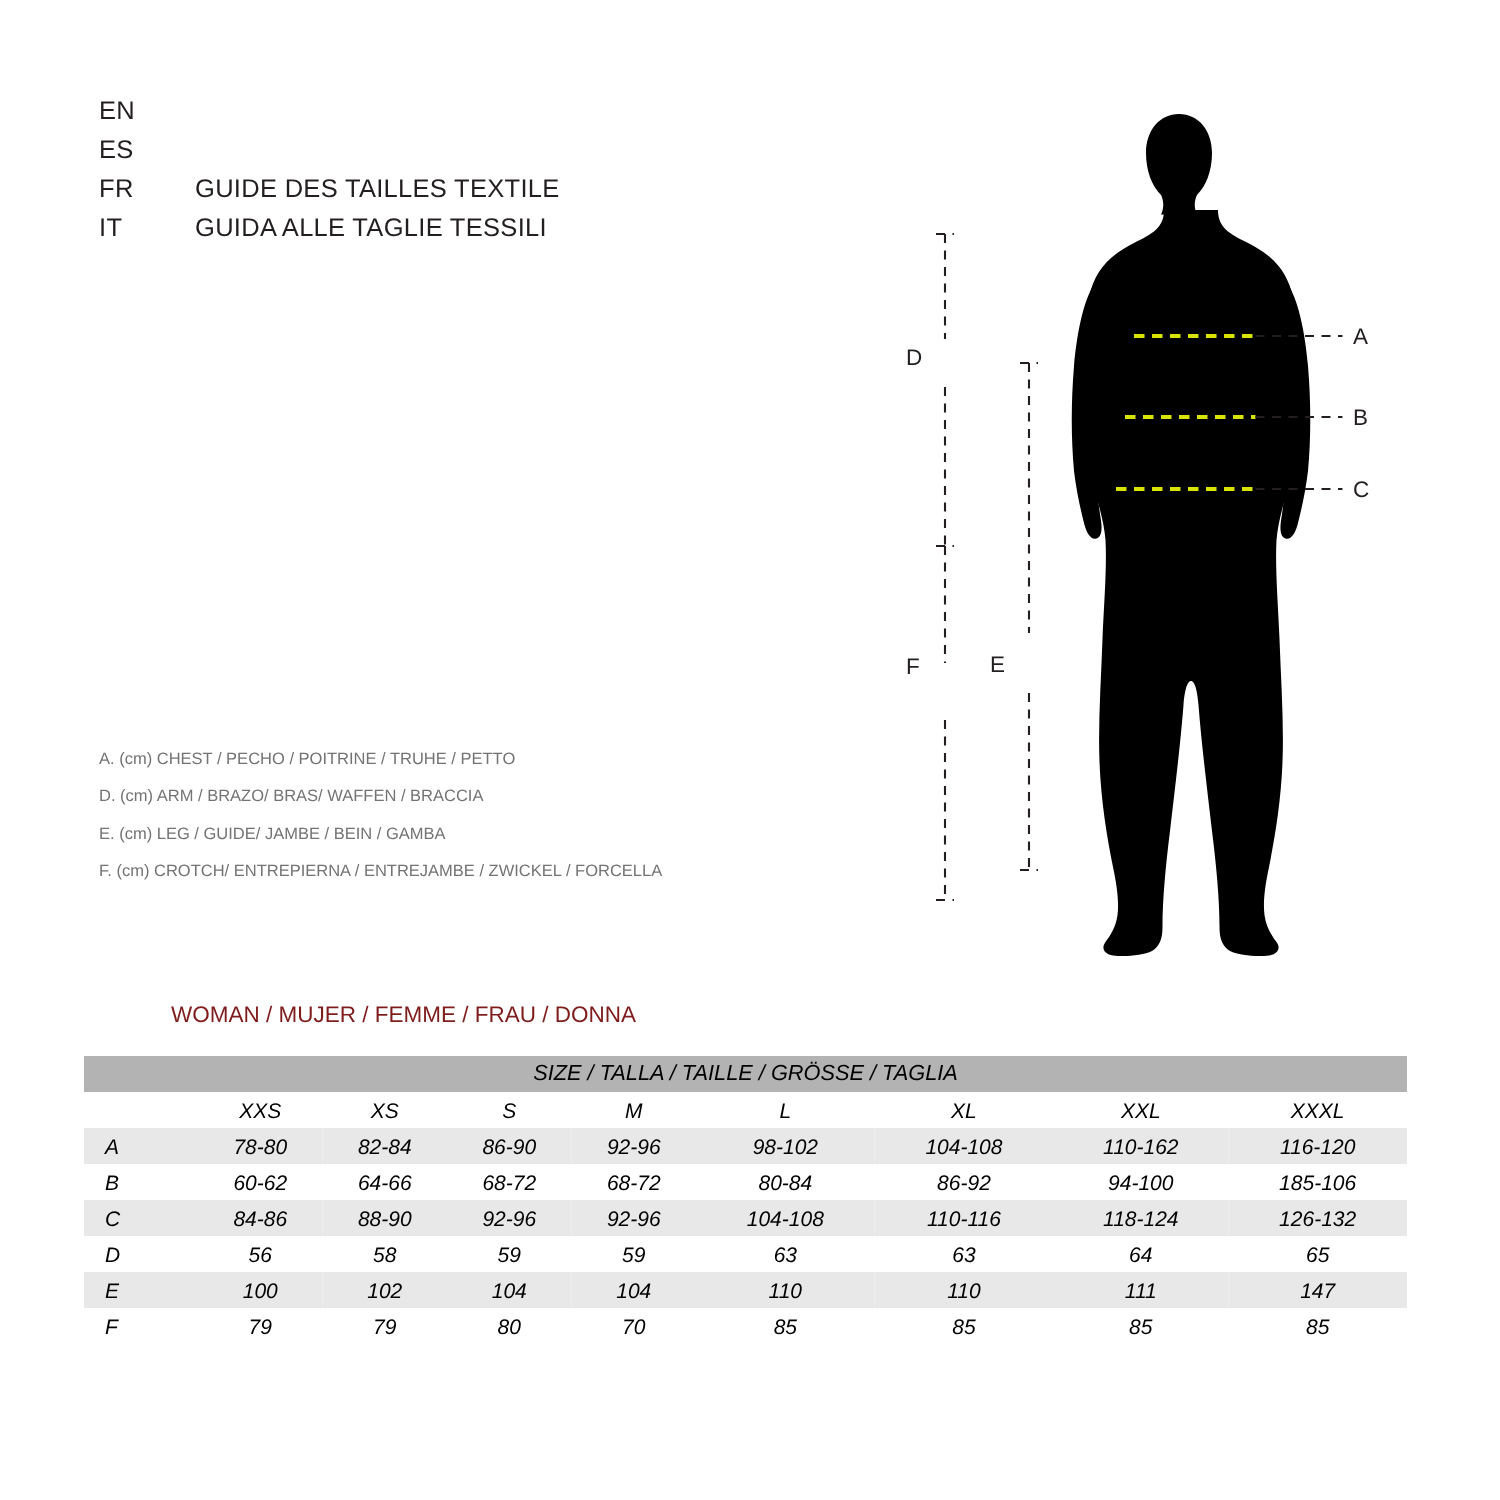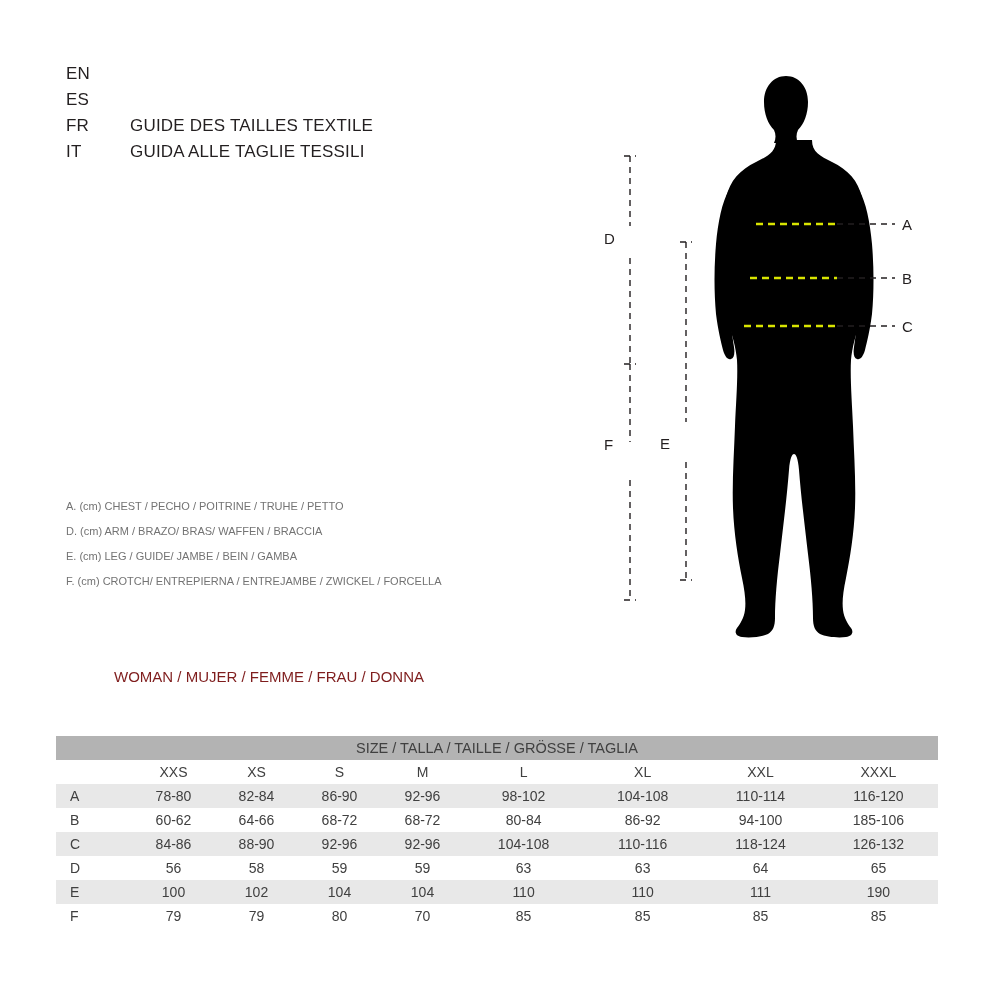--- a/index.html
+++ b/index.html
@@ -60,25 +60,26 @@
     top: 668px;
     font-size: 15px;
     color: #7f1d1d;
     margin-left: 48px;
   }
 
   
   #size-table {
     position: absolute;
     left: 56px;
-    top: 736px;
+    top: 704px;
     width: 882px;
     border-collapse: collapse;
     font-size: 14px;
-    color: #404040;
+    color: #000000;
+    font-style: italic;
   }
   #size-table td, #size-table th {
     padding: 0;
     height: 24px;
     font-weight: normal;
     text-align: center;
     vertical-align: middle;
   }
   #size-table .rowhead {
     text-align: left;
@@ -226,21 +227,21 @@
     </tr>
 
     <tr class="shade">
       <td class="rowhead">A</td>
       <td>78-80</td>
       <td>82-84</td>
       <td>86-90</td>
       <td>92-96</td>
       <td>98-102</td>
       <td>104-108</td>
-      <td>110-114</td>
+      <td>110-162</td>
       <td>116-120</td>
     </tr>
 
     <tr class="plain">
       <td class="rowhead">B</td>
       <td>60-62</td>
       <td>64-66</td>
       <td>68-72</td>
       <td>68-72</td>
       <td>80-84</td>
@@ -275,21 +276,21 @@
 
     <tr class="shade">
       <td class="rowhead">E</td>
       <td>100</td>
       <td>102</td>
       <td>104</td>
       <td>104</td>
       <td>110</td>
       <td>110</td>
       <td>111</td>
-      <td>190</td>
+      <td>147</td>
     </tr>
 
     <tr class="plain">
       <td class="rowhead">F</td>
       <td>79</td>
       <td>79</td>
       <td>80</td>
       <td>70</td>
       <td>85</td>
       <td>85</td>

